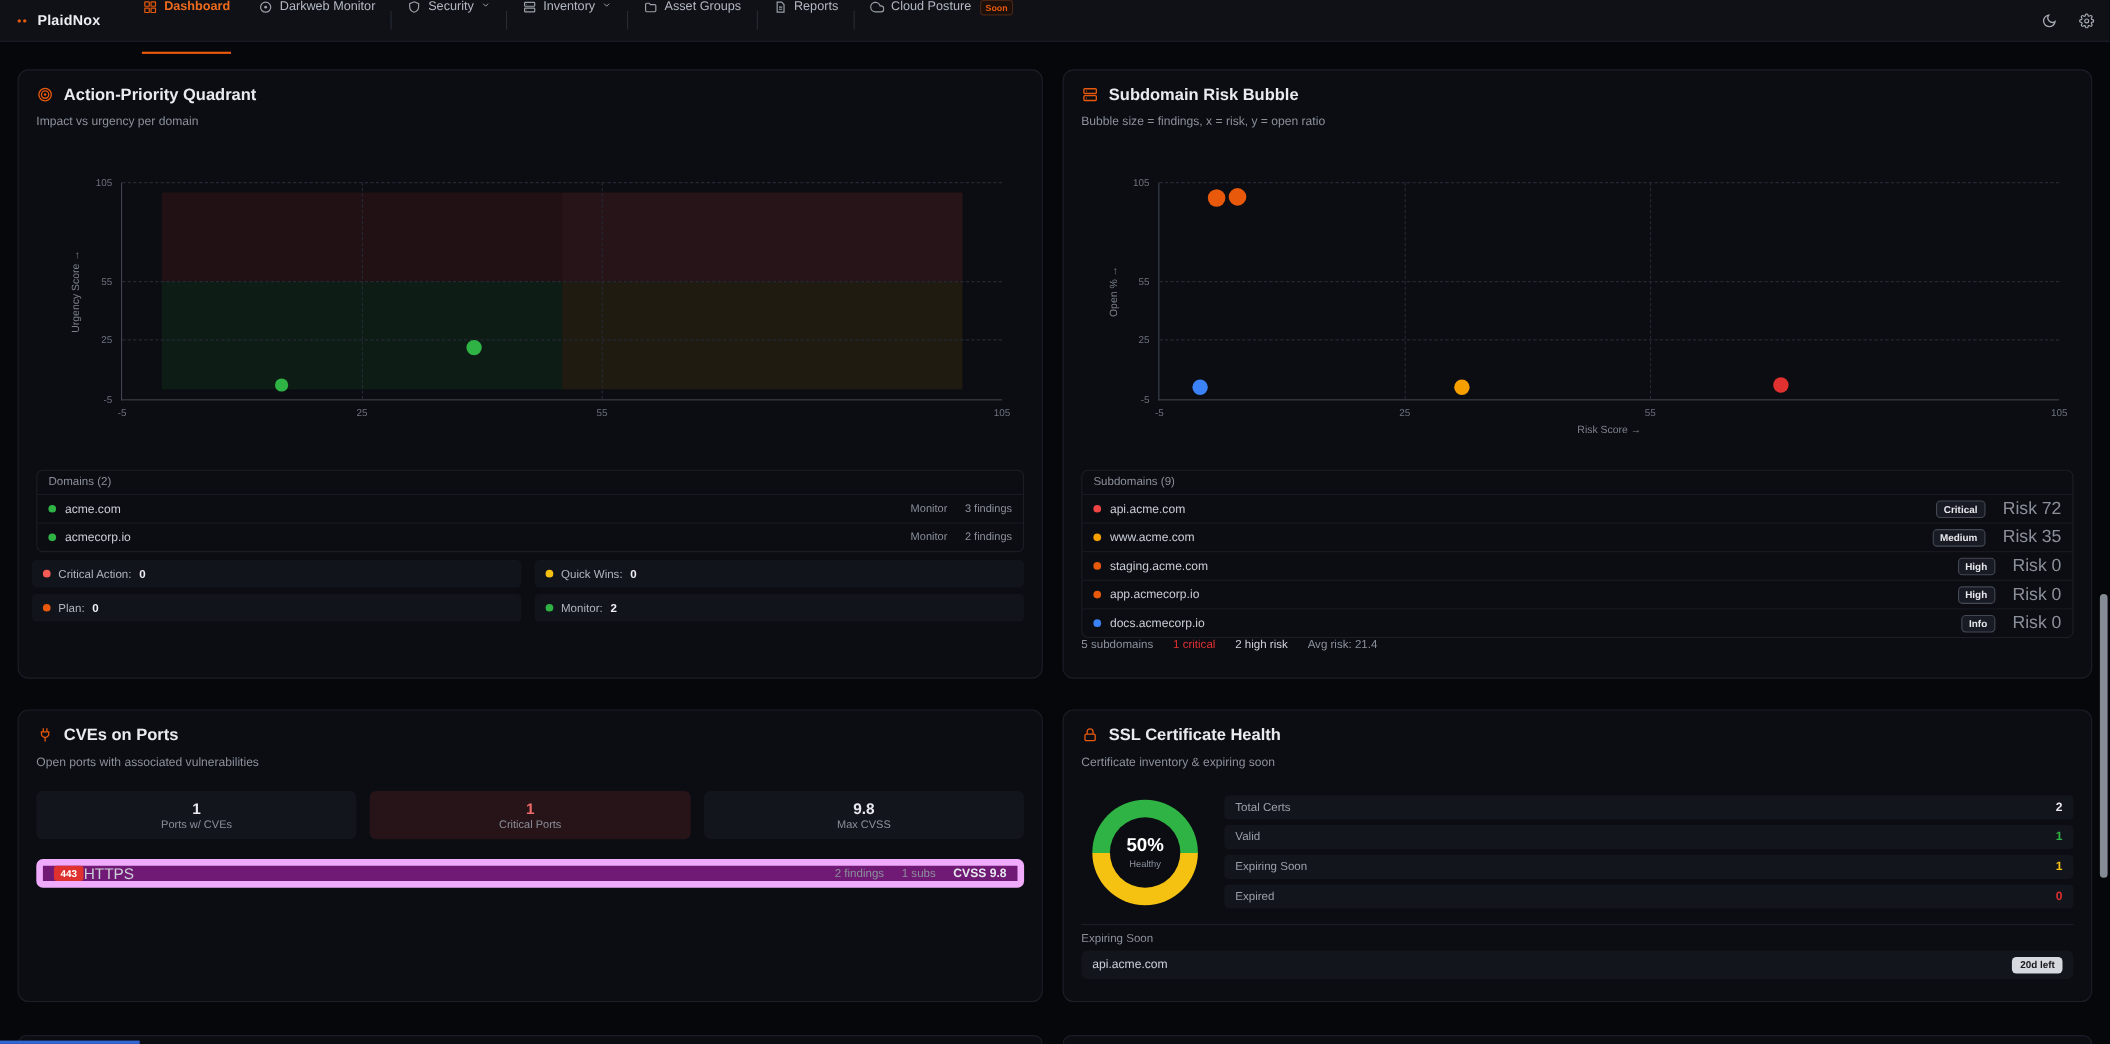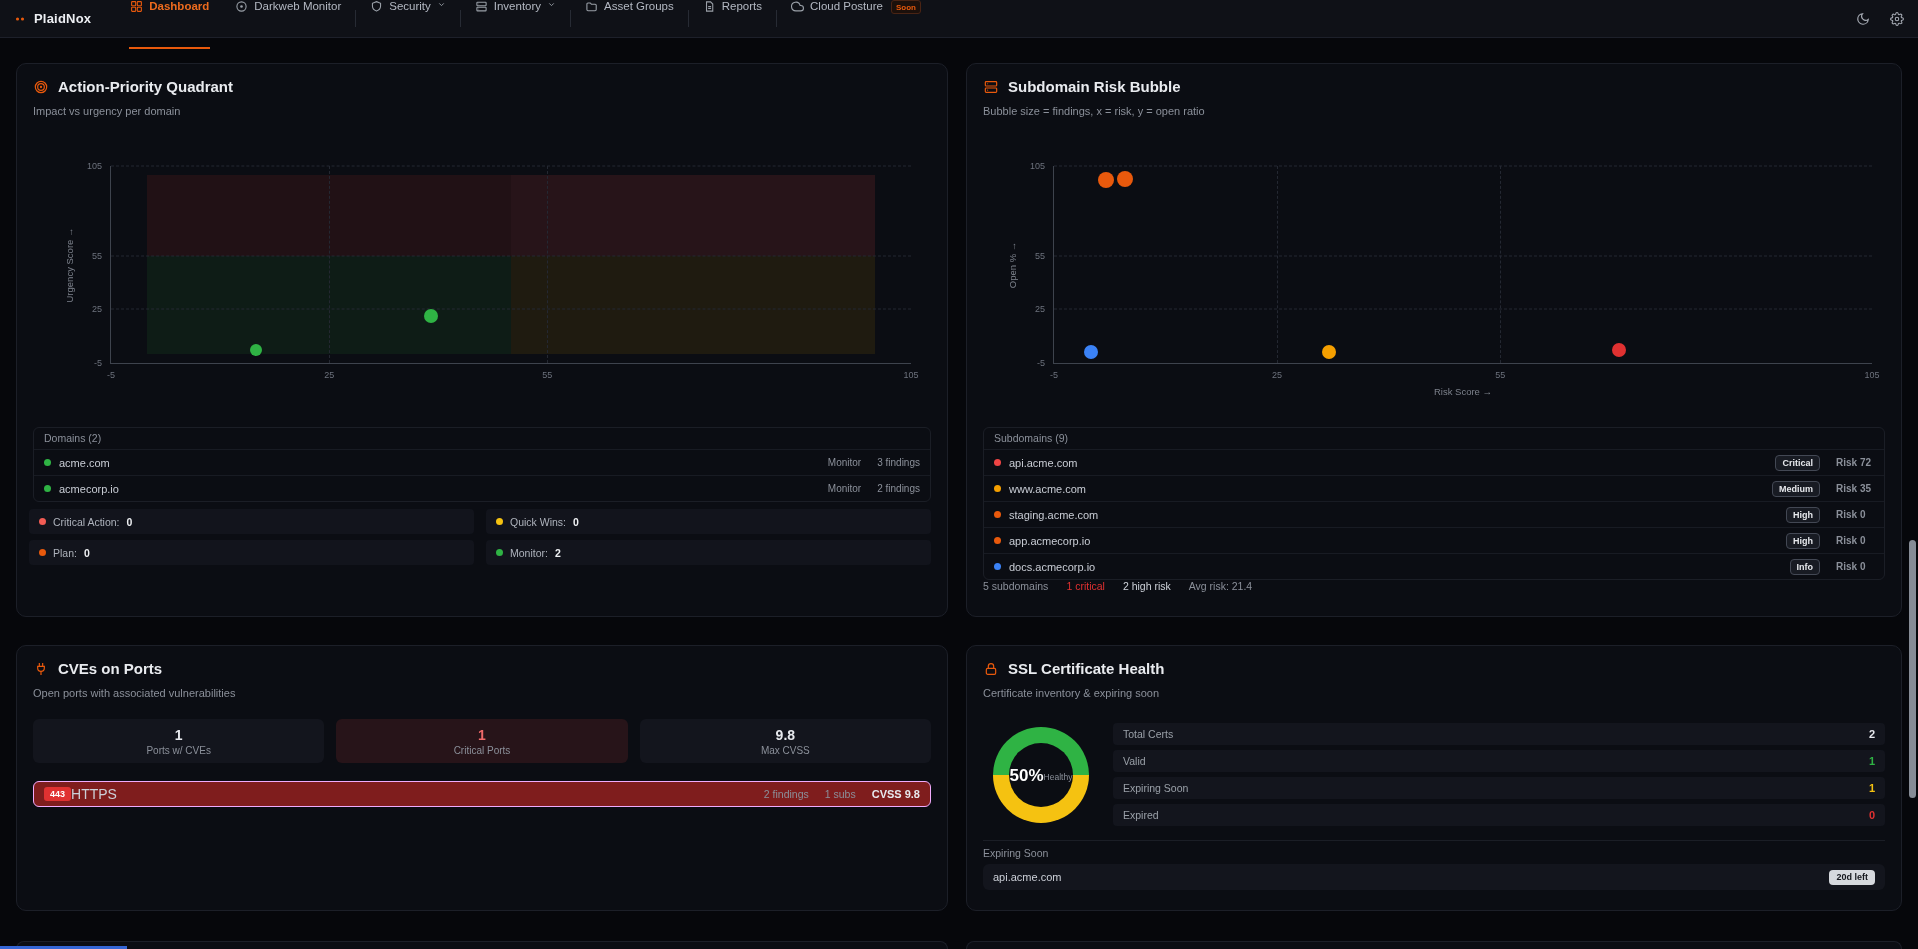--- a/index.html
+++ b/index.html
@@ -20,21 +20,21 @@
   .nav-sep{width:1px;height:17px;background:#272b34;margin:0 1px;}
   .soon-badge{font-size:8px;font-weight:700;color:#e8590c;border:1px solid #53261410;border:1px solid #4a2414;background:#1c100b;border-radius:3px;padding:1.5px 4px;margin-left:2px;}
   .nav-right{margin-left:auto;display:flex;align-items:center;gap:20px;color:#a7acb5;}
 
   
   .panel{position:absolute;background:#0b0d13;border:1px solid #1c1f28;border-radius:10px;box-sizing:border-box;}
   #p1{left:16px;top:63px;width:932px;height:554px;}
   #p2{left:966px;top:63px;width:936px;height:554px;}
   #p3{left:16px;top:645px;width:932px;height:266px;}
   #p4{left:966px;top:645px;width:936px;height:266px;}
-  .panel-header{position:absolute;left:16px;top:14px;display:flex;align-items:flex-end;gap:9px;}
+  .panel-header{position:absolute;left:16px;top:14px;display:flex;align-items:flex-start;gap:9px;}
   .panel-header .icon{color:#e8590c;}
   .panel-title{font-size:15px;font-weight:700;color:#e9ebef;}
   .panel-sub{position:absolute;left:16px;top:41px;font-size:11px;color:#8b909a;}
 
   
   .plot{position:absolute;border-left:1px solid #3e434d;border-bottom:1px solid #3e434d;}
   #plot-quadrant{left:93px;top:102px;width:800px;height:197px;}
   #plot-bubble{left:86px;top:102px;width:818px;height:197px;}
   .qrect{position:absolute;}
   .grid-h{position:absolute;left:0;right:0;height:0;border-top:1px dashed #242832;transform:translateY(50%);}
@@ -47,51 +47,51 @@
 
   
   .list-box{position:absolute;left:16px;right:16px;border:1px solid #1b1e26;border-radius:6px;overflow:hidden;}
   .list-head{height:21px;line-height:21px;padding:0 10px;font-size:10.5px;color:#8b909a;}
   .list-row{display:flex;align-items:center;height:25px;padding:0 10px;border-top:1px solid #181b23;gap:8px;cursor:pointer;}
   .dot{width:7px;height:7px;border-radius:50%;flex:0 0 auto;}
   .row-name{font-size:11px;color:#c9cdd5;}
   .row-right{margin-left:auto;display:flex;align-items:center;gap:16px;}
   .row-muted{font-size:10px;color:#8b909a;}
   .sev-badge{border:1px solid #434854;background:#181b23;border-radius:4px;font-size:9px;font-weight:700;color:#e6e8ec;padding:2px 6px;}
-  .risk-txt{font-size:10px;color:#8b909a;min-width:38px;text-align:left;font-weight:bold;}
+  .risk-txt{font-size:16px;color:#8b909a;min-width:38px;text-align:left;}
 
   
   .legend-grid{position:absolute;left:12px;right:16px;top:445px;display:grid;grid-template-columns:1fr 1fr;column-gap:12px;row-gap:6px;}
   .legend-card{height:25px;background:#12141c;border-radius:4px;display:flex;align-items:center;gap:7px;padding:0 10px;}
   .legend-label{font-size:10.5px;color:#aeb3bc;}
   .legend-val{font-size:10.5px;font-weight:700;color:#eef0f3;}
 
   
   .bub-footer{position:absolute;left:16px;top:516px;display:flex;align-items:center;gap:18px;font-size:10.5px;}
   .bf-muted{color:#8b909a;}
   .bf-crit{color:#e03131;}
   .bf-high{color:#cfd3da;}
 
   
   .stat-grid{position:absolute;left:16px;right:16px;top:73px;display:grid;grid-template-columns:1fr 1fr 1fr;gap:12px;}
   .stat-card{height:44px;background:#13151d;border-radius:6px;display:flex;flex-direction:column;align-items:center;justify-content:center;gap:2px;}
   .stat-card.critical{background:#271419;}
   .stat-val{font-size:14px;font-weight:700;color:#e7e9ee;}
   .stat-card.critical .stat-val{color:#f06a6a;}
   .stat-lbl{font-size:10px;color:#8b909a;}
-  .port-row{position:absolute;left:16px;right:16px;top:135px;height:26px;background:#7f1d1d;border:1px solid #f0abfc;border-radius:6px;display:flex;align-items:center;padding:0 10px;box-sizing:border-box;}
+  .port-row{position:absolute;left:16px;right:16px;top:135px;height:26px;background:#701a75;border:6px solid #f0abfc;border-radius:6px;display:flex;align-items:center;padding:0 10px;box-sizing:border-box;}
   .port-badge{background:#e03131;color:#fff;font-size:9px;font-weight:700;border-radius:3px;padding:2px 6px;}
   .port-svc{font-size:14px;color:#ccd0d8;}
   .port-right{margin-left:auto;display:flex;align-items:center;gap:16px;}
   .port-muted{font-size:10.5px;color:#8b909a;}
   .port-cvss{font-size:11px;font-weight:700;color:#e7e9ee;}
 
   
   .donut{position:absolute;left:26px;top:81px;width:96px;height:96px;border-radius:50%;}
-  .donut-hole{position:absolute;inset:16px;background:#0b0d13;border-radius:50%;display:flex;flex-direction:row;align-items:center;justify-content:center;}
+  .donut-hole{position:absolute;inset:16px;background:#0b0d13;border-radius:50%;display:flex;flex-direction:column;align-items:center;justify-content:center;}
   .donut-pct{font-size:17px;font-weight:700;color:#ffffff;line-height:1;}
   .donut-lbl{font-size:8.5px;color:#8b909a;margin-top:3px;}
   .ssl-rows{position:absolute;left:146px;right:16px;top:77px;}
   .ssl-row{height:22px;background:#13151d;border-radius:4px;display:flex;align-items:center;padding:0 10px;margin-bottom:5px;}
   .ssl-lbl{font-size:10.5px;color:#9aa0a8;}
   .ssl-val{margin-left:auto;font-size:11px;font-weight:700;}
   .ssl-divider{position:absolute;left:16px;right:16px;top:194px;border-top:1px solid #1b1e26;}
   .exp-label{position:absolute;left:16px;top:201px;font-size:10.5px;color:#8b909a;}
   .exp-row{position:absolute;left:16px;right:16px;top:218px;height:26px;background:#13151d;border-radius:6px;display:flex;align-items:center;padding:0 10px;box-sizing:border-box;}
   .exp-name{font-size:11px;color:#ccd0d8;}

